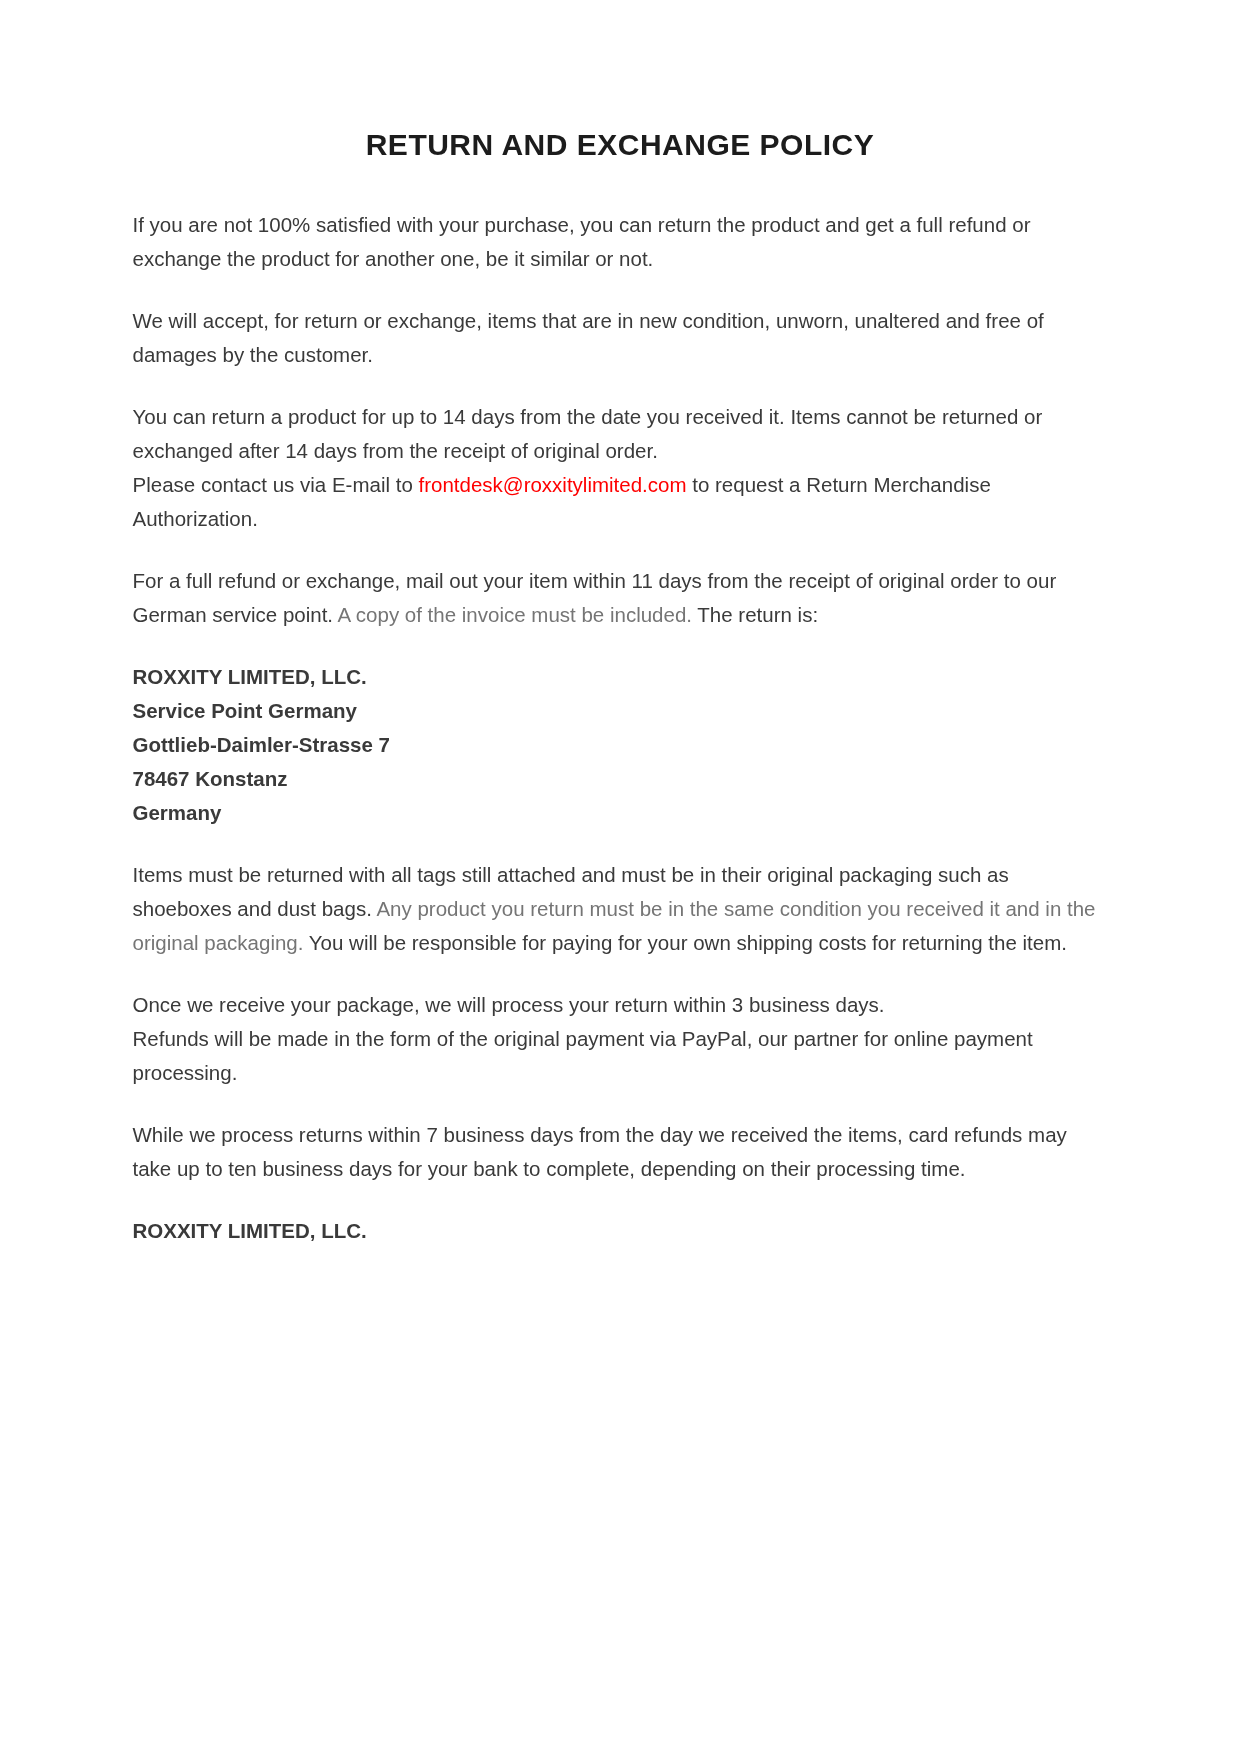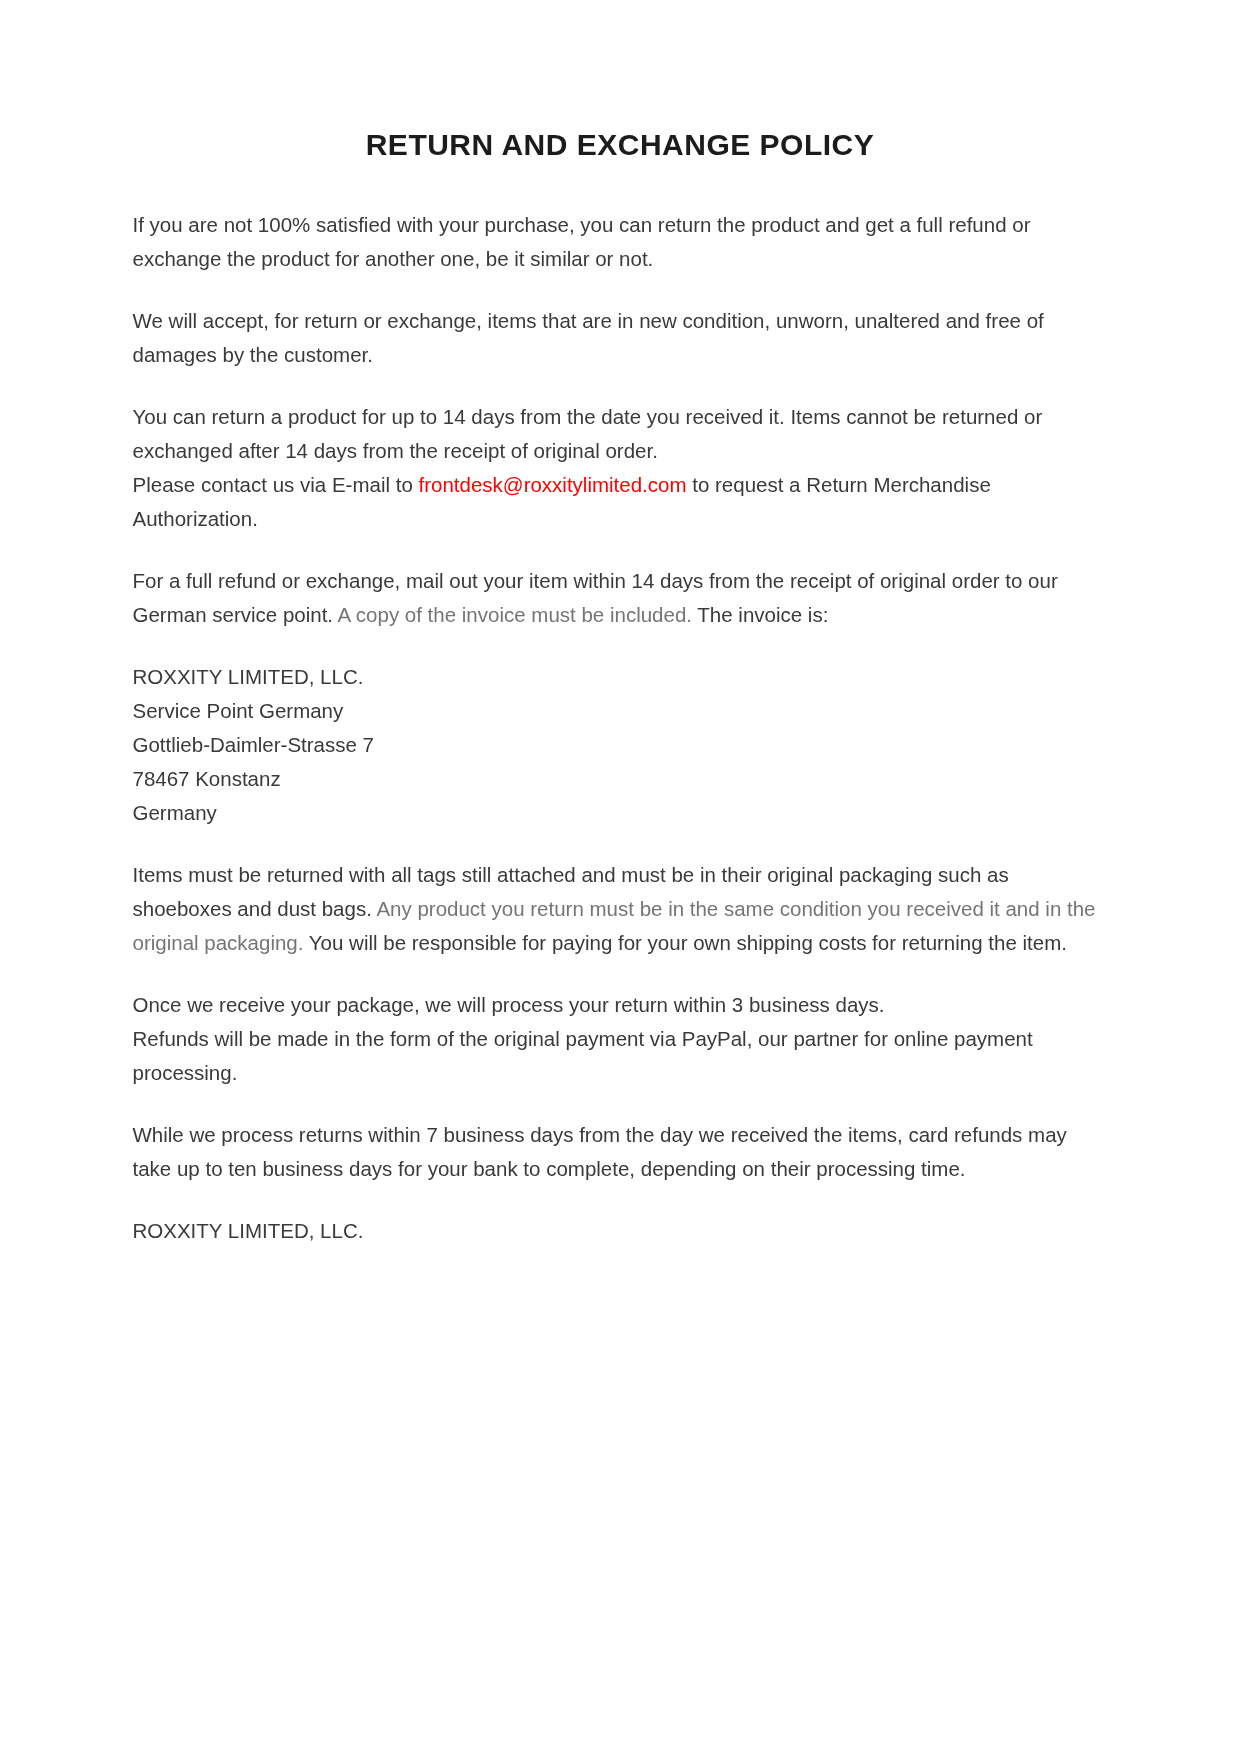--- a/index.html
+++ b/index.html
@@ -33,37 +33,37 @@
     margin-bottom: 46px;
   }
   .para {
     font-size: 20.5px;
     line-height: 34px;
     margin-bottom: 28px;
     color: var(--c-body);
   }
   .run.normal { color: var(--c-body); }
   .run.muted  { color: var(--c-muted); }
-  .run.bold   { color: var(--c-body); font-weight: 400; }
+  .run.bold   { color: var(--c-body); font-weight: 700; }
   .run.email  {
     color: var(--c-email);
     font-weight: 400;
     text-decoration: none;
     cursor: pointer;
   }
 </style>
 </head>
 <body>
 
 <div class="page">
   <h1 class="doc-title">RETURN AND EXCHANGE POLICY</h1>
   <div>
       <p class="para"><span class="run normal">If you are not 100% satisfied with your purchase, you can return the product and get a full refund or exchange the product for another one, be it similar or not.</span></p>
       <p class="para"><span class="run normal">We will accept, for return or exchange, items that are in new condition, unworn, unaltered and free of damages by the customer.</span></p>
       <p class="para"><span class="run normal">You can return a product for up to 14 days from the date you received it. Items cannot be returned or exchanged after 14 days from the receipt of original order.</span><br><span class="run normal">Please contact us via E-mail to </span><a class="run email">frontdesk@roxxitylimited.com</a><span class="run normal"> to request a Return Merchandise Authorization.</span></p>
-      <p class="para"><span class="run normal">For a full refund or exchange, mail out your item within 14 days from the receipt of original order to our German service point. </span><span class="run muted">A copy of the invoice must be included. </span><span class="run normal">The invoice is:</span></p>
+      <p class="para"><span class="run normal">For a full refund or exchange, mail out your item within 11 days from the receipt of original order to our German service point. </span><span class="run muted">A copy of the invoice must be included. </span><span class="run normal">The return is:</span></p>
       <p class="para"><span class="run bold">ROXXITY LIMITED, LLC.</span><br><span class="run bold">Service Point Germany</span><br><span class="run bold">Gottlieb-Daimler-Strasse 7</span><br><span class="run bold">78467 Konstanz</span><br><span class="run bold">Germany</span></p>
       <p class="para"><span class="run normal">Items must be returned with all tags still attached and must be in their original packaging such as shoeboxes and dust bags. </span><span class="run muted">Any product you return must be in the same condition you received it and in the original packaging. </span><span class="run normal">You will be responsible for paying for your own shipping costs for returning the item.</span></p>
       <p class="para"><span class="run normal">Once we receive your package, we will process your return within 3 business days.</span><br><span class="run normal">Refunds will be made in the form of the original payment via PayPal, our partner for online payment processing.</span></p>
       <p class="para"><span class="run normal">While we process returns within 7 business days from the day we received the items, card refunds may take up to ten business days for your bank to complete, depending on their processing time.</span></p>
       <p class="para"><span class="run bold">ROXXITY LIMITED, LLC.</span></p>
     </div>
 </div>
 
 </body></html>

